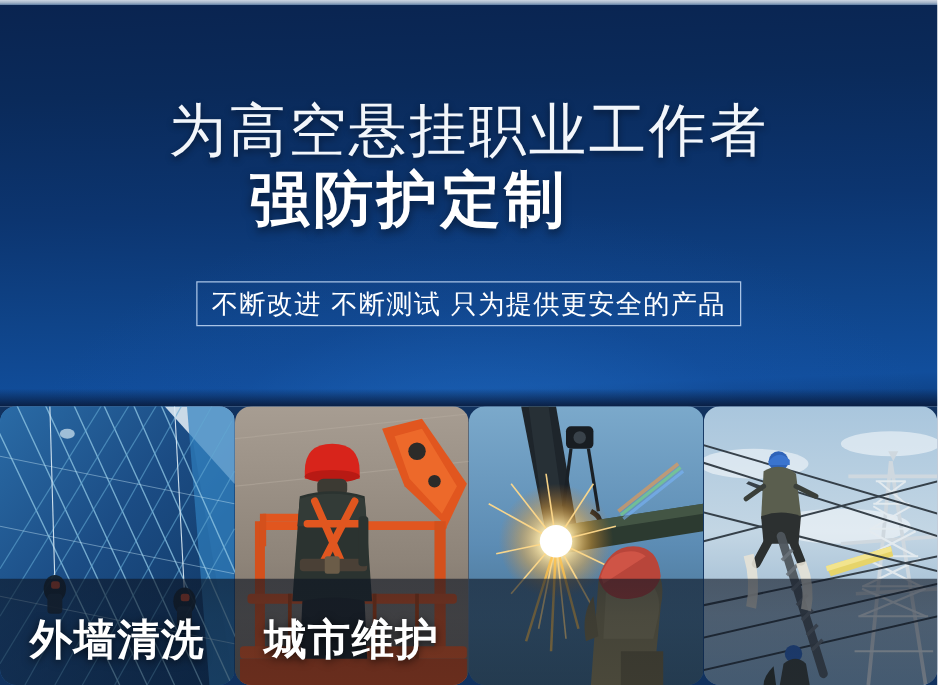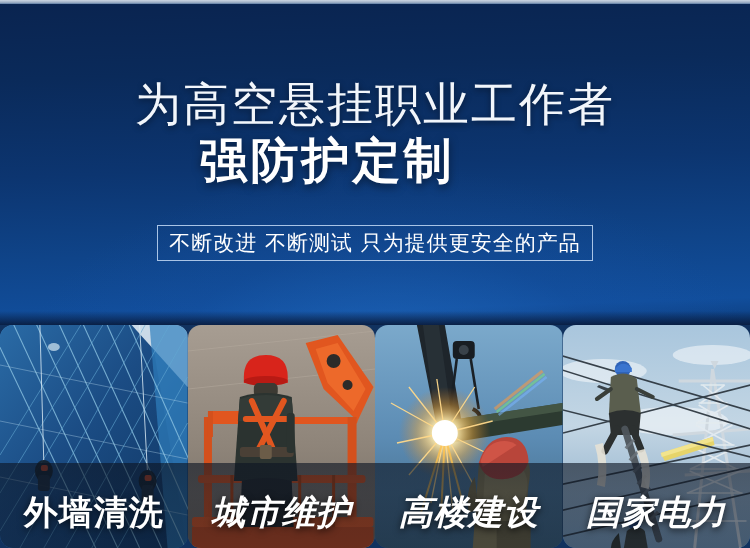--- a/index.html
+++ b/index.html
@@ -106,21 +106,21 @@
     display: flex;
     background: #11325f;
   }
   .panel {
     position: relative;
     width: 187.5px;
     height: 223px;
     overflow: hidden;
     border-radius: 13px;
   }
-  .panel + .panel { box-shadow: inset 2px 0 0 #0e2e5c; font-style: italic; }
+  .panel + .panel { box-shadow: inset 2px 0 0 #0e2e5c; }
   .panel-art { position:absolute; inset:0; }
   .panel-art svg { display:block; width:100%; height:100%; }
 
   .panel-shade {
     position: absolute;
     left: 0; right: 0;
     top: 138px;
     bottom: 0;
     background: linear-gradient(180deg, rgba(12,20,34,0.62) 0%, rgba(10,18,32,0.55) 35%, rgba(10,18,32,0.50) 100%);
   }
@@ -339,21 +339,20 @@
 
           <path d="M104 140 q14 -28 36 -18 q20 10 14 38 l-6 63 -50 0 z" fill="#8b7f55"></path>
           <path d="M110 150 q12 -20 30 -12 q16 8 12 30 l-4 18 -40 0 z" fill="#9a8e63"></path>
           <path d="M104 138 q8 -26 28 -26 q20 0 22 24 q-4 16 -24 18 q-20 2 -26 -16 z" fill="#b8453a"></path>
           <path d="M106 136 q6 -20 24 -20 q7 0 12 4 l-34 22 z" fill="#d4574a" opacity="0.8"></path>
           <path d="M100 152 q-10 14 -6 36 l10 -4 z" fill="#7c7049"></path>
           <rect x="122" y="196" width="34" height="27" fill="#6f6441"></rect>
         </svg>
       </div>
       <div class="panel-shade"></div>
-      <div class="panel-label">高楼建设</div>
     </div>
 
     <div class="panel">
       <div class="panel-art">
         <svg viewBox="0 0 188 223" preserveAspectRatio="none">
           <defs>
             <linearGradient id="g4sky" x1="0" y1="0" x2="0" y2="1">
               <stop offset="0" stop-color="#a9c6dd"></stop>
               <stop offset="0.45" stop-color="#c3d6e4"></stop>
               <stop offset="1" stop-color="#7fa3c2"></stop>
@@ -419,17 +418,16 @@
           </g>
 
           <g>
             <circle cx="72" cy="198" r="7" fill="#2f63b8"></circle>
             <path d="M64 206 q10 -8 18 0 l3 17 -24 0z" fill="#3d423c"></path>
             <path d="M56 208 q-8 8 -8 15 l10 0z" fill="#33382f"></path>
           </g>
         </svg>
       </div>
       <div class="panel-shade"></div>
-      <div class="panel-label">国家电力</div>
     </div>
 
   </div>
 </div>
 
 </body></html>

